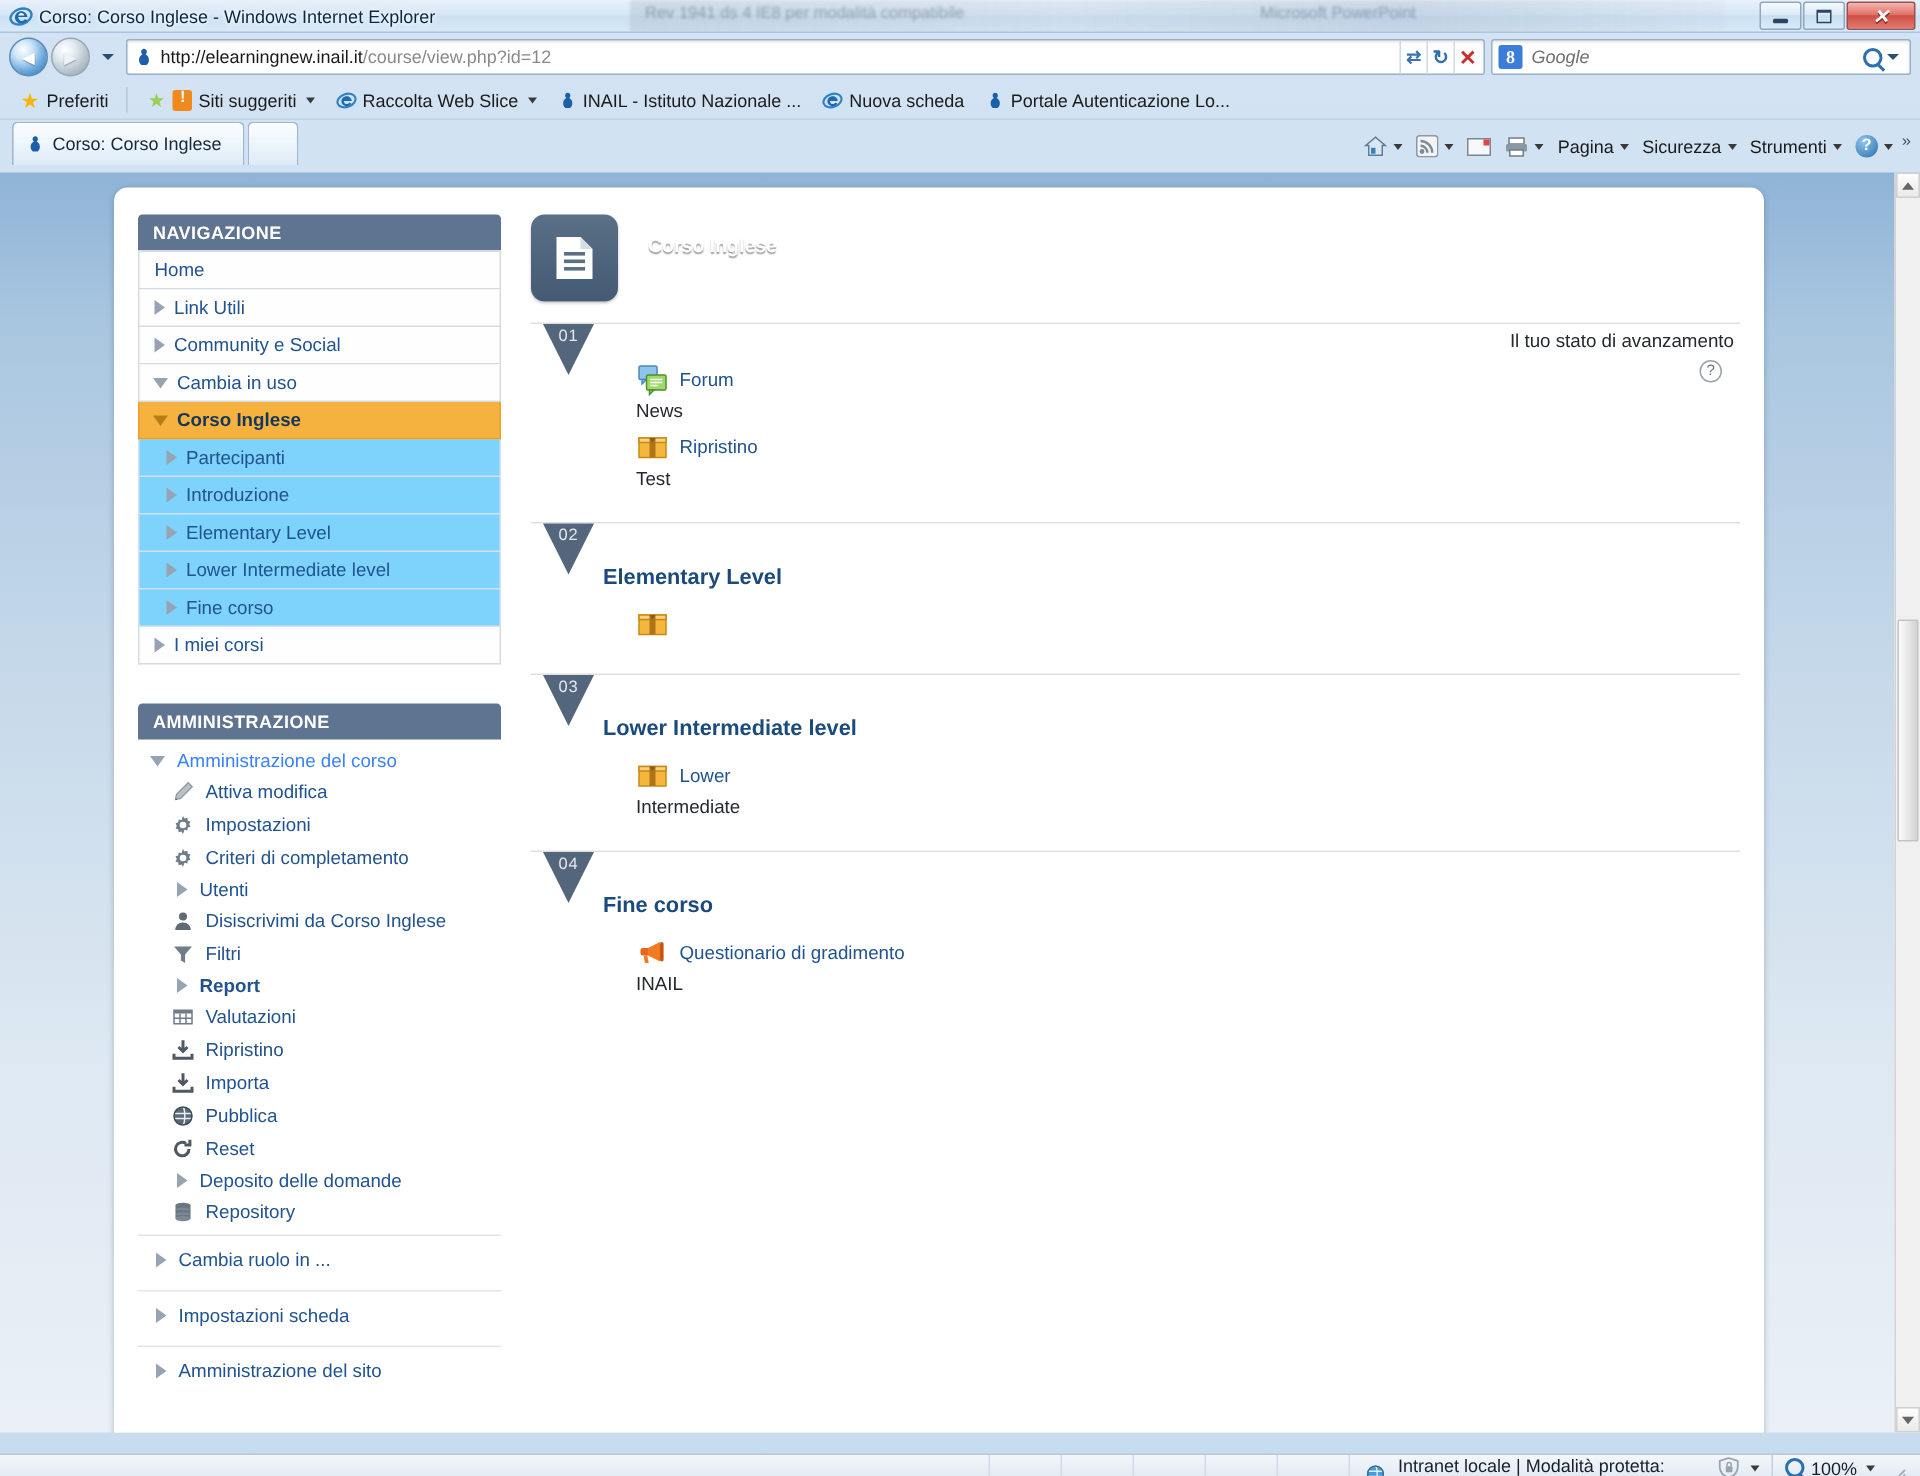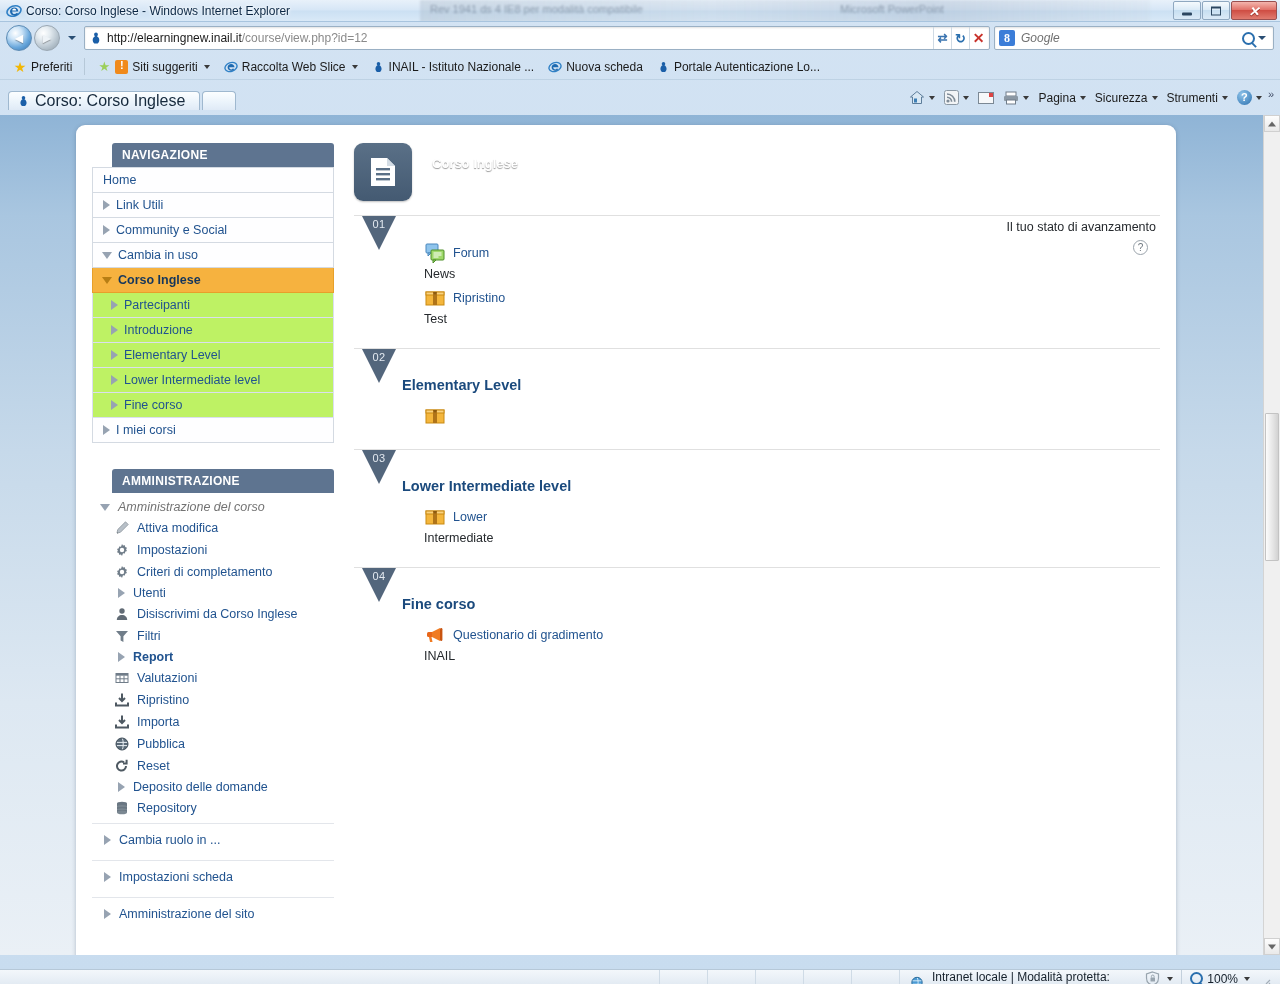--- a/index.html
+++ b/index.html
@@ -143,25 +143,25 @@
   .sugg-ico { width: 13px; height: 14px; background: #f08a1c; border-radius: 2px; position: relative; flex: none; }
   .sugg-ico::after { content: "!"; position: absolute; left: 0; right: 0; top: -1px; text-align: center; color: #fff; font-size: 11px; font-weight: bold; }
   .mini-caret { width: 0; height: 0; border-left: 3.5px solid transparent; border-right: 3.5px solid transparent; border-top: 4px solid #3a3a3a; margin-left: 2px; }
 
   
   #tabrow {
     height: 30px; display: flex; align-items: flex-end; padding-left: 8px; gap: 2px;
     position: relative;
   }
   .tab {
-    height: 19px; display: flex; align-items: center; gap: 5px;
+    height: 29px; display: flex; align-items: center; gap: 5px;
     padding: 0 14px 0 8px; min-width: 120px;
     background: linear-gradient(180deg,#fcfeff 0%,#eaf3fb 60%,#dfeaf6 100%);
     border: 1px solid #9fb8cf; border-bottom: none;
-    border-radius: 4px 4px 0 0; font-size: 16px; color: #16293c;
+    border-radius: 4px 4px 0 0; font-size: 12px; color: #16293c;
     white-space: nowrap;
   }
   .tab.newtab { min-width: 34px; width: 34px; padding: 0; }
   #tb-rightcmds {
     margin-left: auto; display: flex; align-items: center; gap: 3px; padding-right: 6px; padding-bottom: 3px;
   }
   .cmd { display: flex; align-items: center; gap: 2px; font-size: 12px; color: #1b1b1b; padding: 2px 3px; white-space: nowrap; }
   .home-ico { width: 16px; height: 15px; position: relative; flex: none; }
   .rss-ico { width: 15px; height: 15px; flex: none; }
   .mail-ico { width: 16px; height: 12px; border: 1px solid #7b8894; background: #f6f8fa; position: relative; flex: none; }
@@ -206,35 +206,35 @@
     box-shadow: 0 1px 4px rgba(40,60,90,.30);
     display: flex;
   }
   #leftcol { width: 268px; flex: none; padding: 18px 10px 18px 16px; }
   #rightcol { flex: 1; padding: 18px 16px 18px 10px; position: relative; }
 
   
   .block { margin-bottom: 26px; }
   .block-head {
     background: #5e7490; color: #fff; font-weight: bold; font-size: 12px;
-    letter-spacing: .3px; padding: 5px 10px; border-radius: 3px 3px 0 0; margin-left: 20px;
+    letter-spacing: .3px; padding: 5px 10px; border-radius: 3px 3px 0 0;
   }
   .navlist { list-style: none; margin: 0; padding: 0; }
   .navlist li {
     border: 1px solid #d4dae2; border-top: none;
     background: #fefeff; font-size: 12.5px;
   }
   .navlist li:first-child { border-top: 1px solid #d4dae2; }
   .nav-a {
     display: flex; align-items: center; gap: 6px;
     padding: 5px 8px; color: #21538f; text-decoration: none;
     min-height: 16px;
   }
   .nav-a.plain { padding-left: 10px; }
-  .navlist li.child { background: #bef264; border-color: #dadfef; }
+  .navlist li.child { background: #7dd3fc; border-color: #dadfef; }
   .navlist li.active { background: #f6b23f; border-color: #e7a02a; }
   .navlist li.active .nav-a { color: #14365c; font-weight: bold; }
   .tri-r {
     width: 0; height: 0; flex: none; margin-left: 2px;
     border-top: 5px solid transparent; border-bottom: 5px solid transparent;
     border-left: 7px solid #97a3b2;
   }
   .tri-d {
     width: 0; height: 0; flex: none; margin-left: 1px;
     border-left: 5px solid transparent; border-right: 5px solid transparent;
@@ -242,21 +242,21 @@
   }
   .navlist li.active .tri-d { border-top-color: #b77e14; }
   .navlist li.child .nav-a { padding-left: 16px; }
 
   
   .admin-tree { margin-top: 4px; }
   .adm-row {
     display: flex; align-items: center; gap: 7px;
     padding: 3px 2px 3px 0; font-size: 12.5px; color: #21538f;
   }
-  .adm-row.lvl0 { padding-left: 8px; color: #737373; font-style: italic; }
+  .adm-row.lvl0 { padding-left: 8px; color: #3b82f6; }
   .adm-row.lvl1 { padding-left: 22px; }
   .adm-row.lvl0b { padding-left: 8px; border-top: 1px solid #e3e6eb; padding-top: 9px; padding-bottom: 9px; margin-top: 4px; }
   .adm-ico { width: 16px; height: 16px; flex: none; position: relative; }
   .adm-tri-r {
     width: 0; height: 0; margin-left: 4px; margin-right: 1px;
     border-top: 5px solid transparent; border-bottom: 5px solid transparent;
     border-left: 7px solid #97a3b2; flex: none;
   }
   .adm-tri-d {
     width: 0; height: 0; margin-right: 1px;

